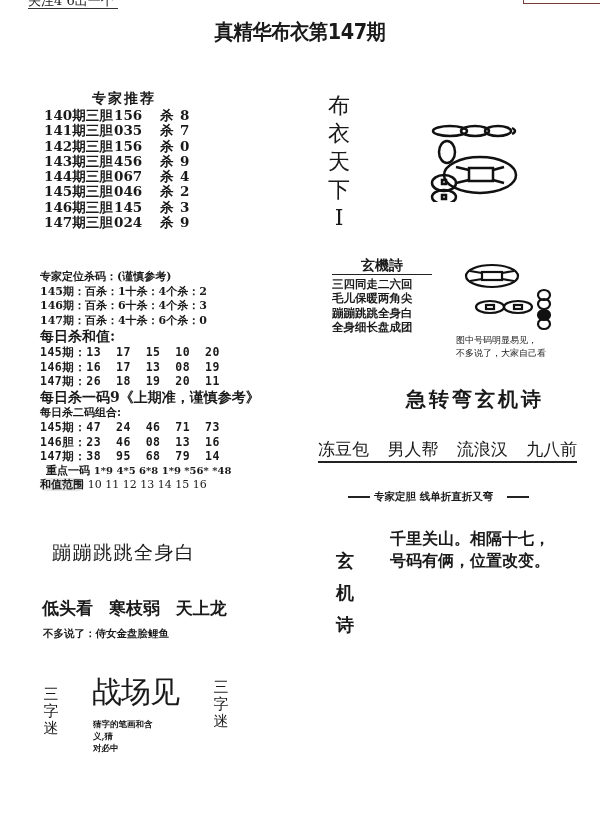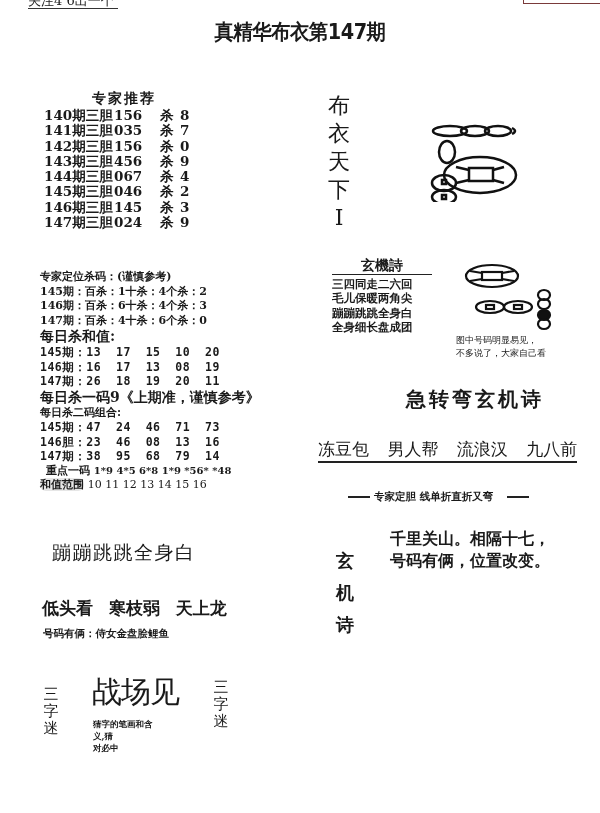--- a/index.html
+++ b/index.html
@@ -160,21 +160,21 @@
   <div>千里关山。相隔十七，</div>
   <div>号码有俩，位置改变。</div>
 </div>
 
 <div class="abs zm-title">蹦蹦跳跳全身白</div>
 <div class="abs zm-words">
   <span>低头看</span>
   <span>寒枝弱</span>
   <span>天上龙</span>
 </div>
-<div class="abs buyi">号码有俩：侍女金盘脍鲤鱼</div>
+<div class="abs buyi">不多说了：侍女金盘脍鲤鱼</div>
 
 <div class="abs vert-sz1">
   <div>三</div>
   <div>字</div>
   <div>迷</div>
 </div>
 <div class="abs zcj">战场见</div>
 <div class="abs zcj-note">
   <div>猜字的笔画和含义,猜</div>
   <div>对必中</div>

